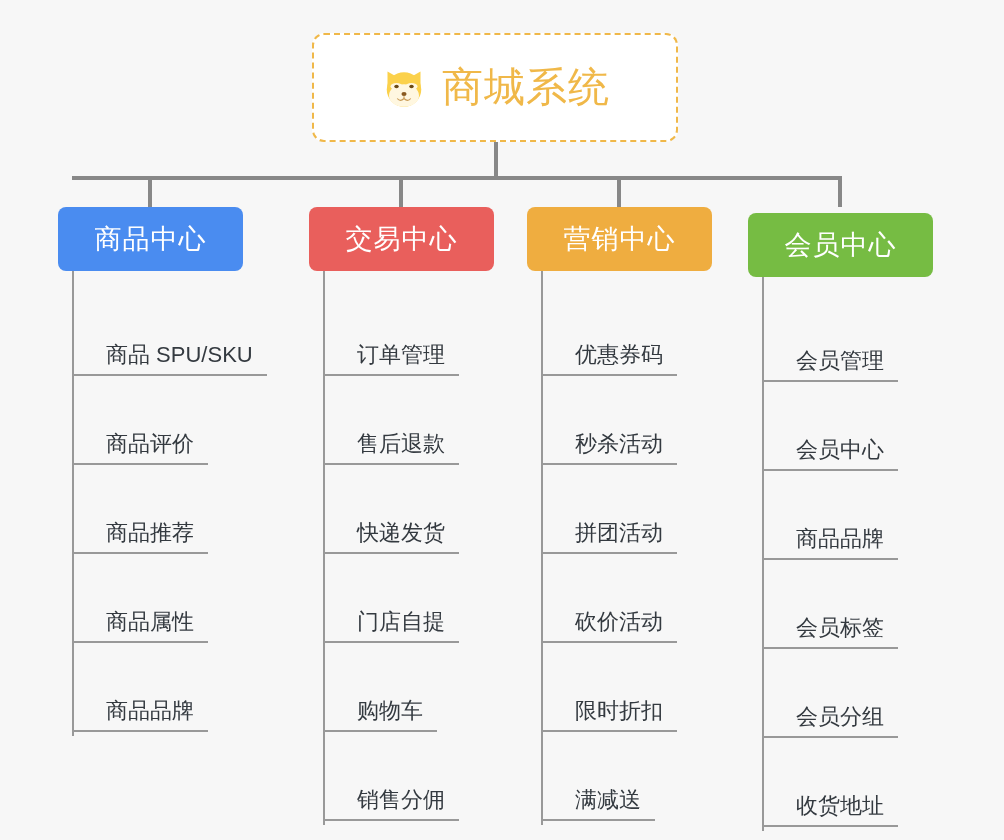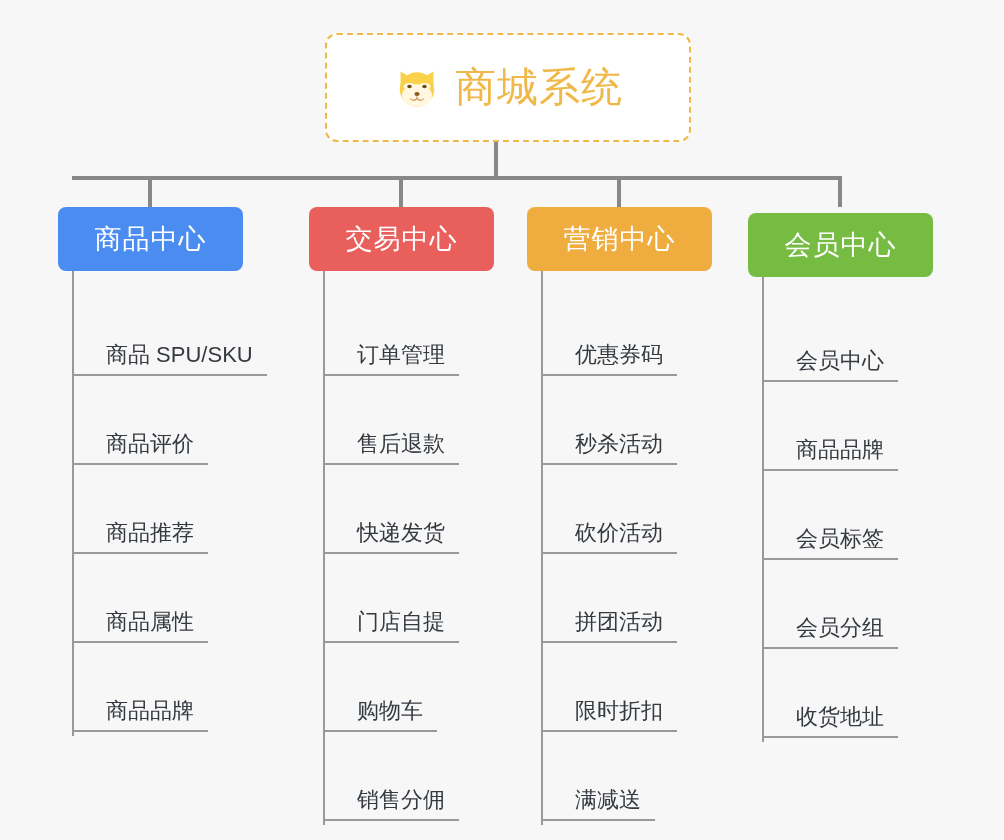--- a/index.html
+++ b/index.html
@@ -17,21 +17,21 @@
 
   #mindmap {
     position: relative;
     width: 1004px;
     height: 840px;
   }
 
   
   .root-node {
     position: absolute;
-    left: 325px;
+    left: 312px;
     top: 33px;
     width: 366px;
     height: 109px;
     box-sizing: border-box;
     background: #ffffff;
     border: 2px dashed #f0b849;
     border-radius: 12px;
     display: flex;
     align-items: center;
     justify-content: center;
@@ -217,38 +217,41 @@
   <div class="column col-3">
     <div class="col-header">营销中心</div>
     <div class="leaf-list">
       <div class="leaf-item">
           <span class="leaf-label">优惠券码</span>
         </div>
       <div class="leaf-item">
           <span class="leaf-label">秒杀活动</span>
         </div>
       <div class="leaf-item">
+          <span class="leaf-label">拼团活动</span>
+        </div>
+      <div class="leaf-item">
           <span class="leaf-label">砍价活动</span>
-        </div>
-      <div class="leaf-item">
-          <span class="leaf-label">拼团活动</span>
         </div>
       <div class="leaf-item">
           <span class="leaf-label">限时折扣</span>
         </div>
       <div class="leaf-item">
           <span class="leaf-label">满减送</span>
         </div>
     </div>
   </div>
 
   <div class="column col-4">
     <div class="col-header">会员中心</div>
     <div class="leaf-list">
       <div class="leaf-item">
+          <span class="leaf-label">会员管理</span>
+        </div>
+      <div class="leaf-item">
           <span class="leaf-label">会员中心</span>
         </div>
       <div class="leaf-item">
           <span class="leaf-label">商品品牌</span>
         </div>
       <div class="leaf-item">
           <span class="leaf-label">会员标签</span>
         </div>
       <div class="leaf-item">
           <span class="leaf-label">会员分组</span>

